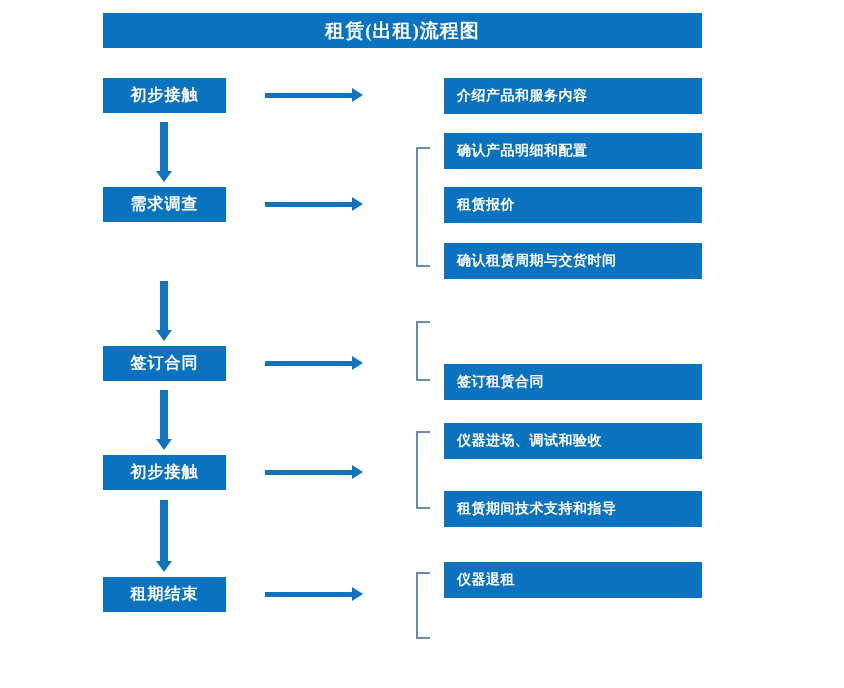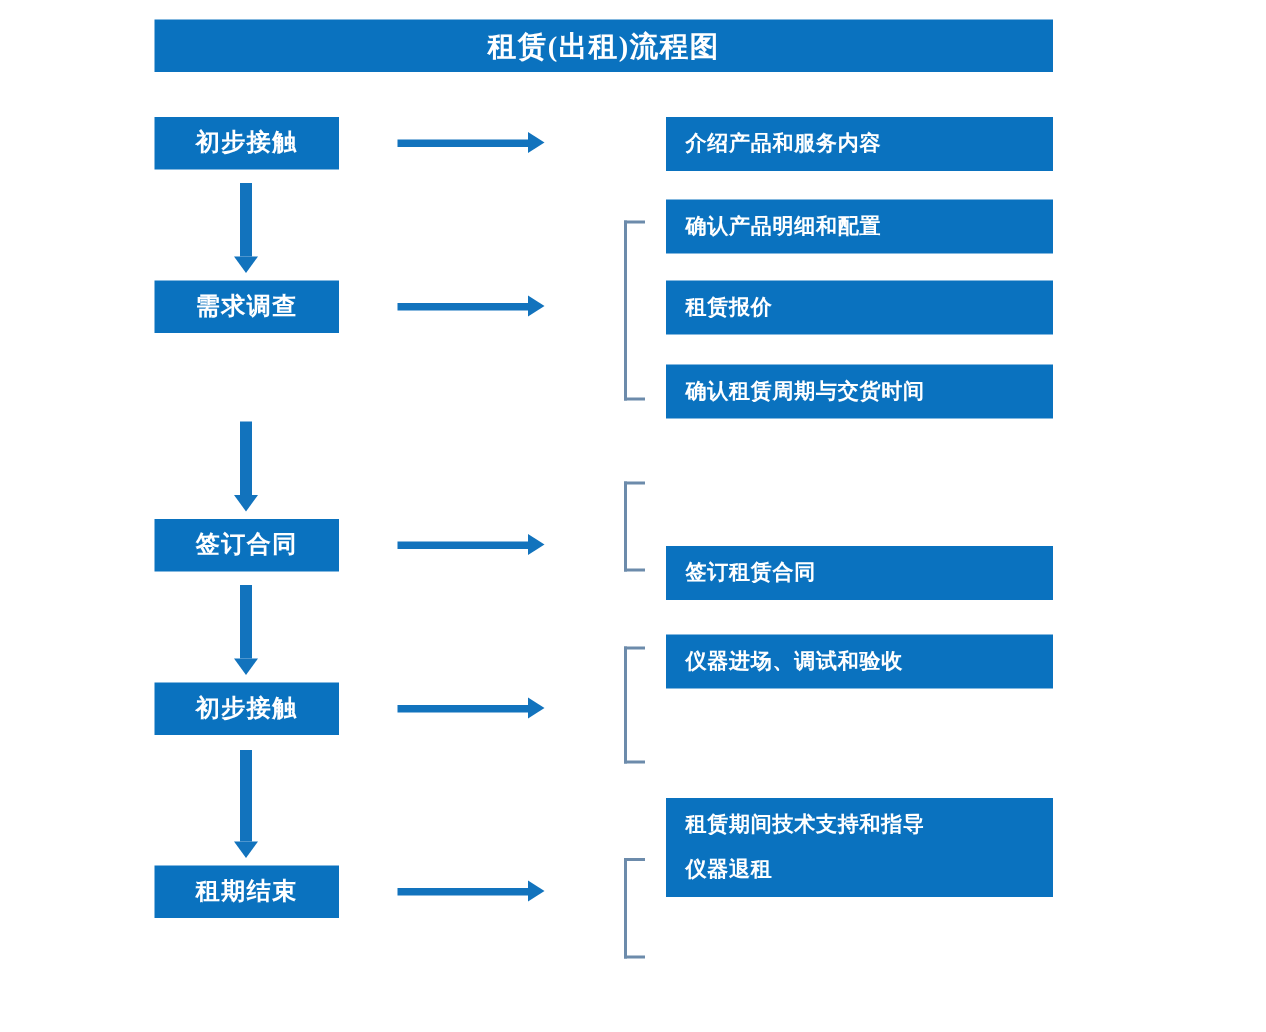--- a/index.html
+++ b/index.html
@@ -166,18 +166,18 @@
 
   <div class="box right" style="left:444px;top:187px;">租赁报价</div>
 
   <div class="box right" style="left:444px;top:243px;">确认租赁周期与交货时间</div>
 
 
   <div class="box right" style="left:444px;top:364px;">签订租赁合同</div>
 
   <div class="box right" style="left:444px;top:423px;">仪器进场、调试和验收</div>
 
-  <div class="box right" style="left:444px;top:491px;margin-top:41px;">租赁期间技术支持和指导</div>
+  <div class="box right" style="left:444px;top:491px;">租赁期间技术支持和指导</div>
 
   <div class="box right" style="left:444px;top:562px;">仪器退租</div>
 
 
 </div>
 
 </body></html>

